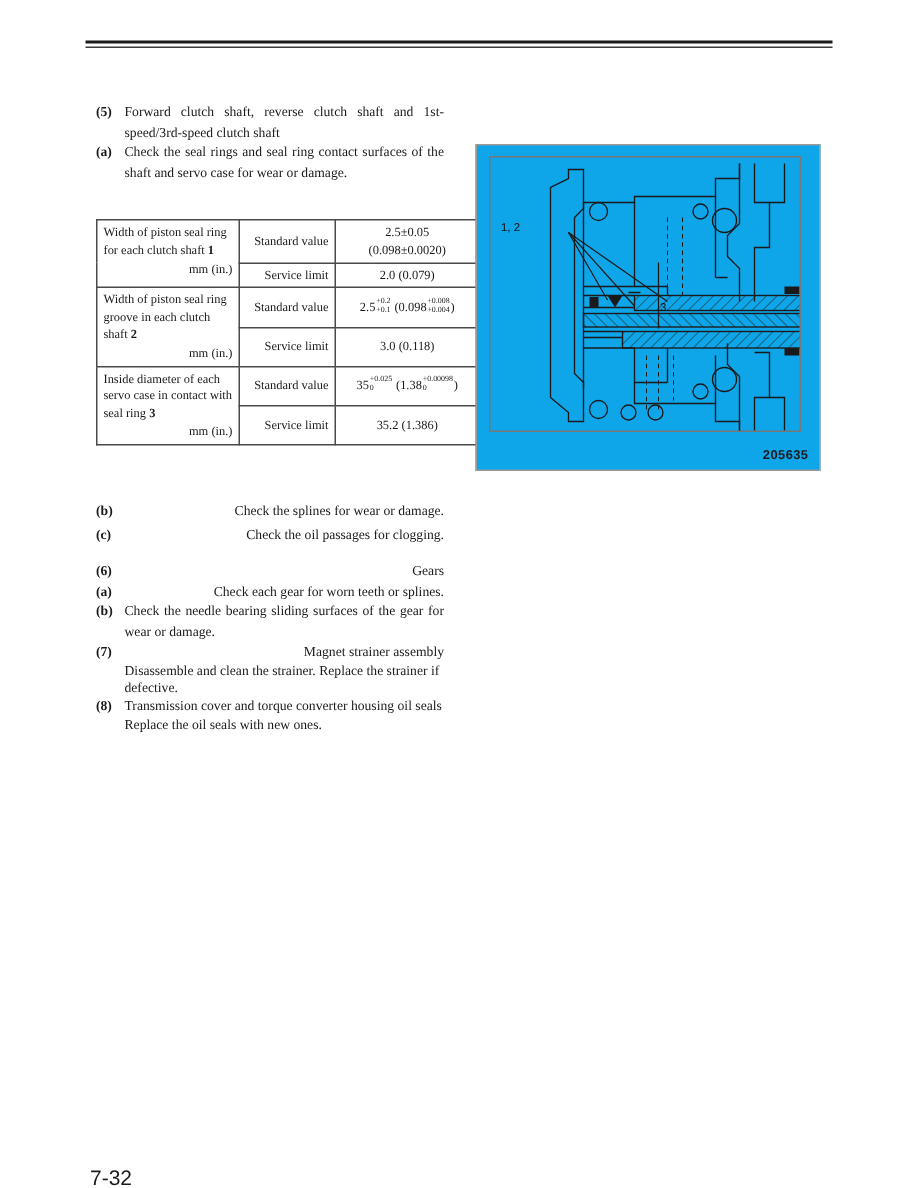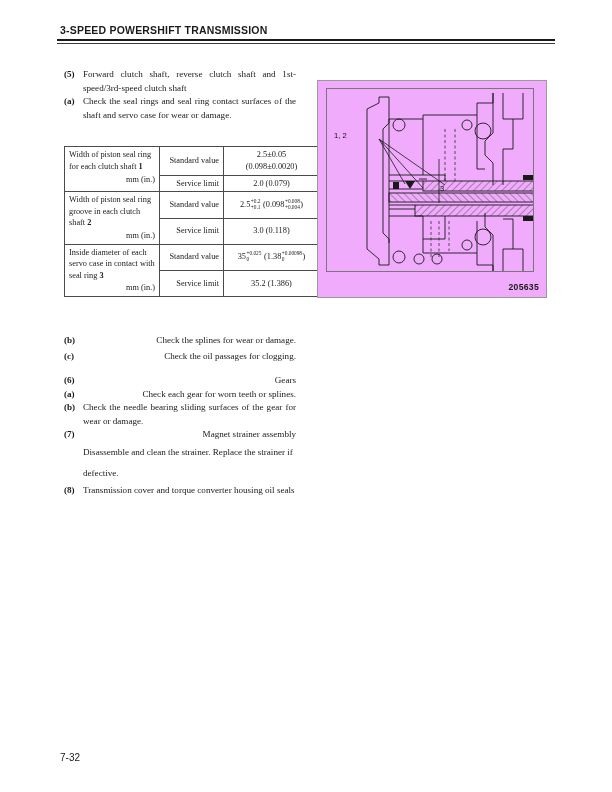--- a/index.html
+++ b/index.html
@@ -66,21 +66,21 @@
   .para .body {
     flex: 1 1 auto;
     text-align: justify;
   }
   .para .body.nojust { text-align: right; }
   .para-gap { height: 11px; }
   .para-gap-sm { height: 2px; }
 
   .cont-line {
     font-size: 9.1px;
-    line-height: 21px;
+    line-height: 11px;
     padding-left: 19px;
     text-align: left;
   }
 
   
   .spec-table {
     margin-top: 24px;
     border-collapse: collapse;
     width: 228px;
     table-layout: fixed;
@@ -114,25 +114,25 @@
     text-align: left;
     position: relative;
     top: -0.5px;
   }
   .nowrapval { white-space: nowrap; }
 
   
   .figure {
     position: absolute;
     left: 317px;
-    top: 80px;
+    top: 96px;
     width: 230px;
     height: 218px;
     border: 0.9px solid #9a9a9a;
-    background: #f0abfc;
+    background: #0ea5e9;
     box-sizing: border-box;
   }
   .figure-inner {
     position: absolute;
     left: 8px;
     top: 7px;
     width: 208px;
     height: 184px;
     border: 0.9px solid #777;
     box-sizing: border-box;
@@ -153,31 +153,30 @@
     position: absolute;
     font-family: "Liberation Sans", "DejaVu Sans", sans-serif;
     font-size: 7.6px;
     color: #111;
   }
 
   
   .page-footer {
     position: absolute;
     left: 60px;
-    top: 752px;
+    top: 777px;
     font-family: "Liberation Sans", "DejaVu Sans", sans-serif;
-    font-size: 10px;
+    font-size: 14px;
     color: #1a1a1a;
   }
 </style>
 </head>
 <body>
 
 <div class="page-header">
-  <div class="title">3-SPEED POWERSHIFT TRANSMISSION</div>
   <div class="header-rule-thick"></div>
   <div class="header-rule-thin"></div>
 </div>
 
 <div class="left-col">
 
   <div class="para">
     <span class="marker">(5)</span>
     <span class="body">Forward clutch shaft, reverse clutch shaft and 1st-speed/3rd-speed clutch shaft</span>
   </div>
@@ -286,20 +285,21 @@
   <div class="para">
     <span class="marker">(7)</span>
     <span class="body nojust">Magnet strainer assembly</span>
   </div>
   <div class="cont-line">Disassemble and clean the strainer. Replace the strainer if defective.</div>
 
   <div class="para">
     <span class="marker">(8)</span>
     <span class="body">Transmission cover and torque converter housing oil seals</span>
   </div>
+  <div class="cont-line">Replace the oil seals with new ones.</div>
 
 </div>
 
 <div class="figure">
   <div class="figure-inner">
     <svg width="208" height="184" viewBox="0 0 208 184">
       <defs>
         <pattern id="hatchR" width="5" height="5" patternUnits="userSpaceOnUse" patternTransform="rotate(45)">
           <line x1="0" y1="0" x2="0" y2="5" stroke="#222" stroke-width="0.7"></line>
         </pattern>

